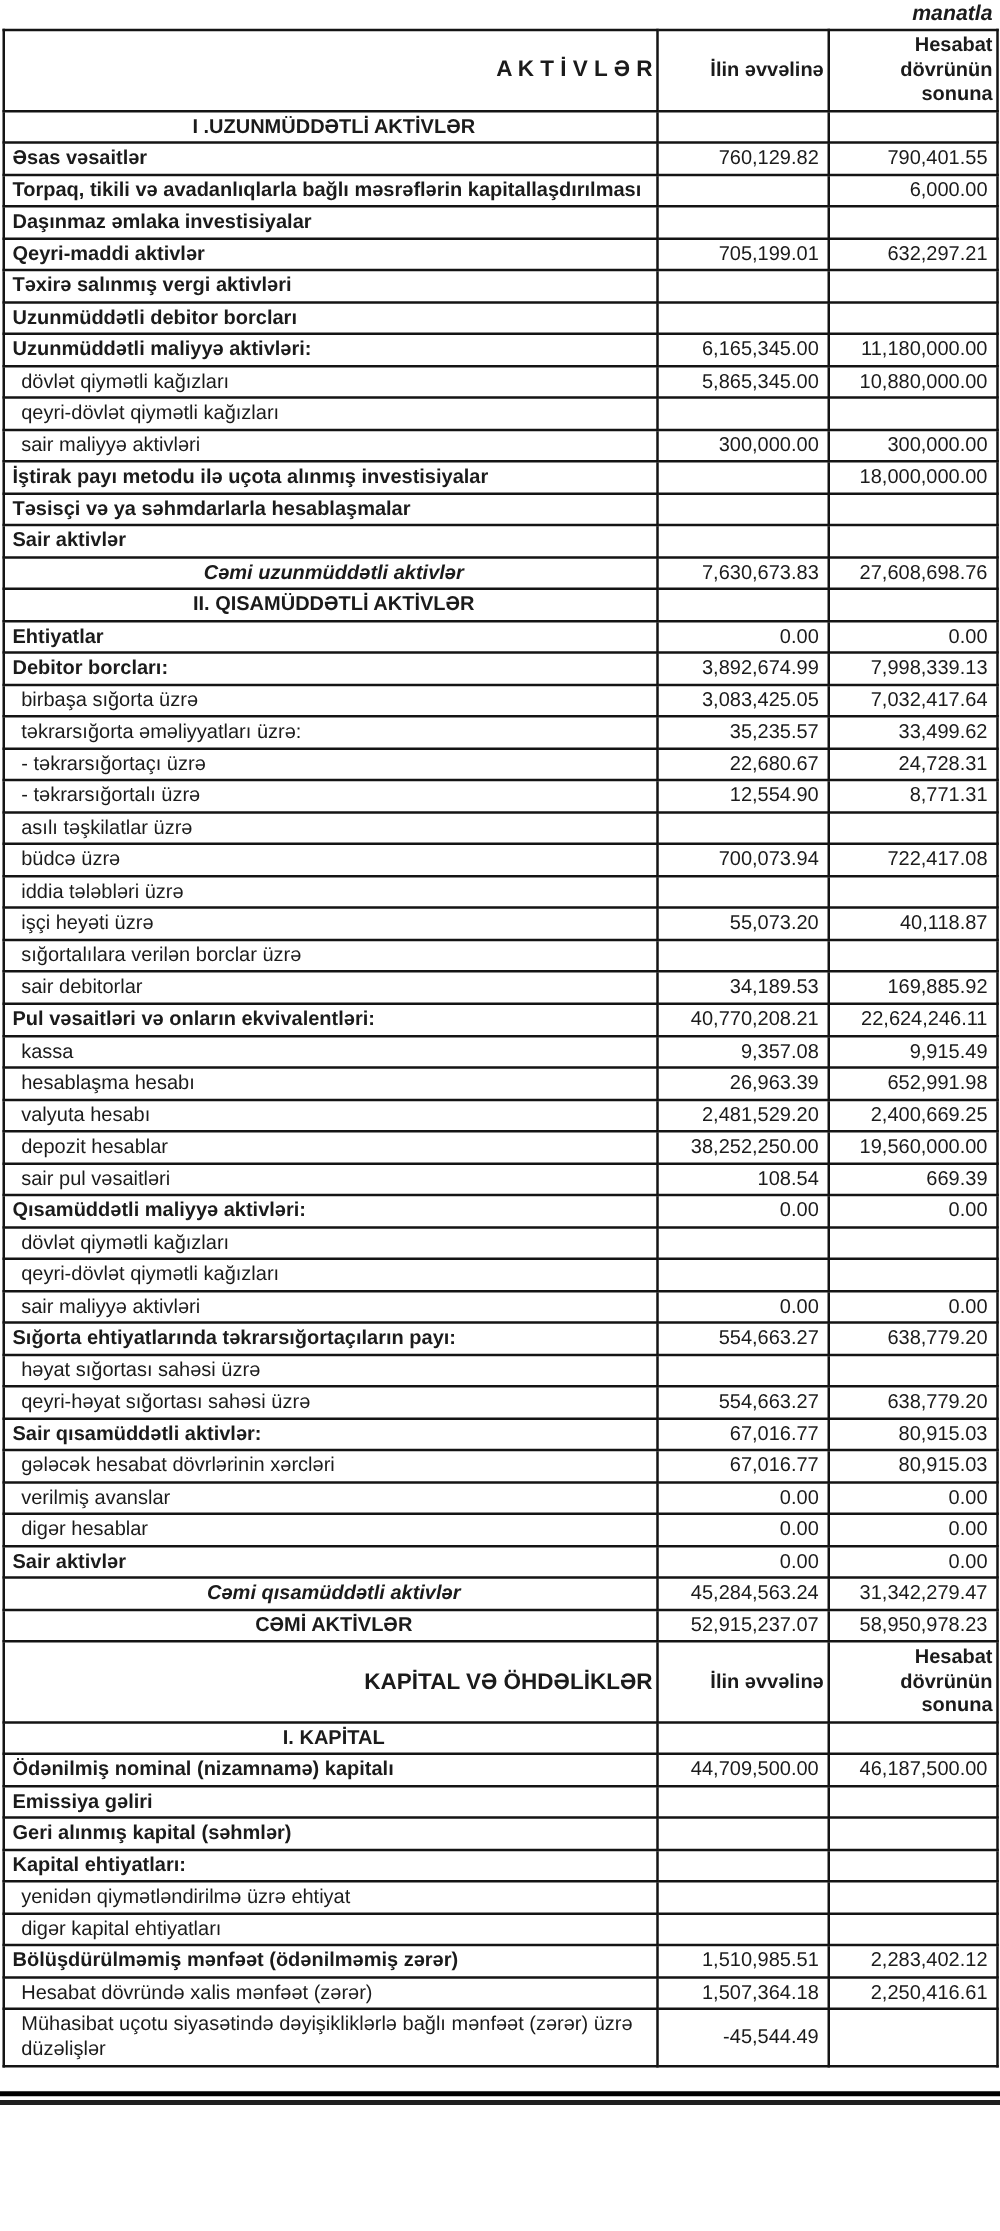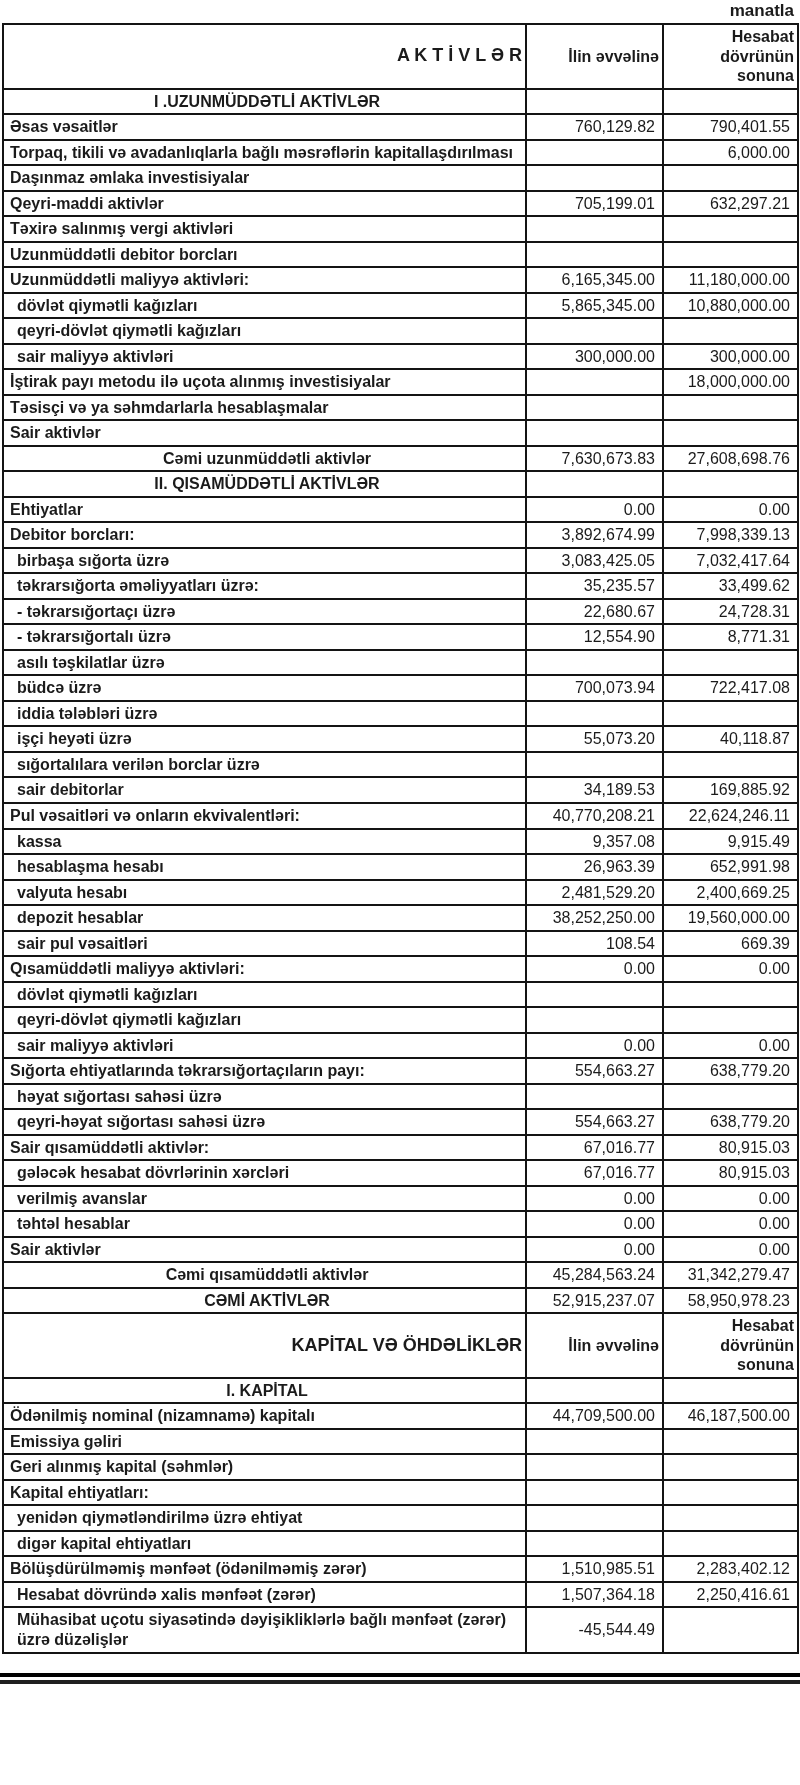--- a/index.html
+++ b/index.html
@@ -10,20 +10,21 @@
     background: #ffffff;
     font-family: "Liberation Sans", sans-serif;
     color: #1b1b1b;
     overflow: hidden;
   }
   .unit-label {
     width: 797px;
     text-align: right;
     font-size: 17px;
     font-weight: bold;
+    font-style: italic;
     padding: 1px 3px 2px 0;
     box-sizing: border-box;
   }
   table.balance {
     border-collapse: collapse;
     table-layout: fixed;
     width: 795px;
     margin-left: 2px;
   }
   col.c-label { width: 523px; }
@@ -34,24 +35,24 @@
     vertical-align: middle;
     font-size: 16px;
     line-height: 1.22;
     box-sizing: border-box;
     overflow: hidden;
   }
   tr.head th { height: 61px; font-weight: bold; text-align: right; padding: 2px 3px; }
   tr.head th.title { font-size: 18px; border-radius: 14px; }
   td { height: 23px; }
   td.label { text-align: left; font-weight: bold; padding: 2px 1px 2px 6px; }
-  tr.sub td.label { font-weight: bold; padding-left: 13px; margin-top: 20px; }
+  tr.sub td.label { font-weight: normal; padding-left: 13px; margin-top: 20px; }
   tr.section td.label { text-align: center; }
   tr.grand td.label { text-align: center; }
-  tr.total td.label { text-align: center; }
+  tr.total td.label { text-align: center; font-style: italic; }
   td.val { text-align: right; font-weight: normal; padding: 2px 7px 2px 2px; }
   td.val.strong { font-weight: normal; }
   .bottom-rule {
     width: 800px;
     height: 3px;
     margin-top: 19px;
     border-top: 4px solid #000000;
     border-bottom: 4px solid #1f1f1f;
   }
 </style>
@@ -286,21 +287,21 @@
         <td class="label">gələcək hesabat dövrlərinin xərcləri</td>
         <td class="val">67,016.77</td>
         <td class="val">80,915.03</td>
       </tr>
       <tr class="sub">
         <td class="label">verilmiş avanslar</td>
         <td class="val">0.00</td>
         <td class="val">0.00</td>
       </tr>
       <tr class="sub">
-        <td class="label">təhtəl hesablar</td>
+        <td class="label">digər hesablar</td>
         <td class="val">0.00</td>
         <td class="val">0.00</td>
       </tr>
       <tr class="bold">
         <td class="label">Sair aktivlər</td>
         <td class="val">0.00</td>
         <td class="val">0.00</td>
       </tr>
       <tr class="total">
         <td class="label">Cəmi qısamüddətli aktivlər</td>

